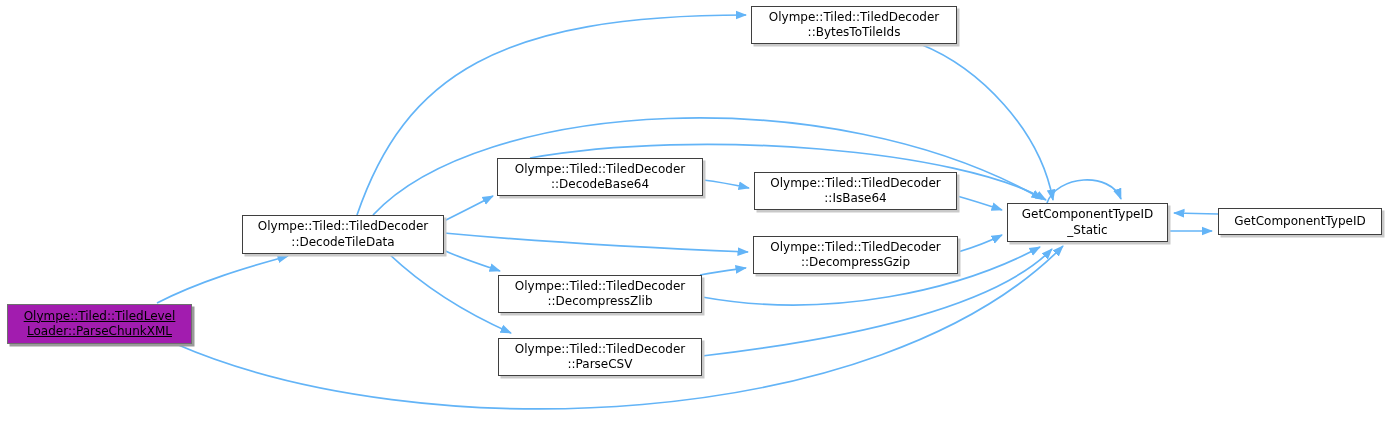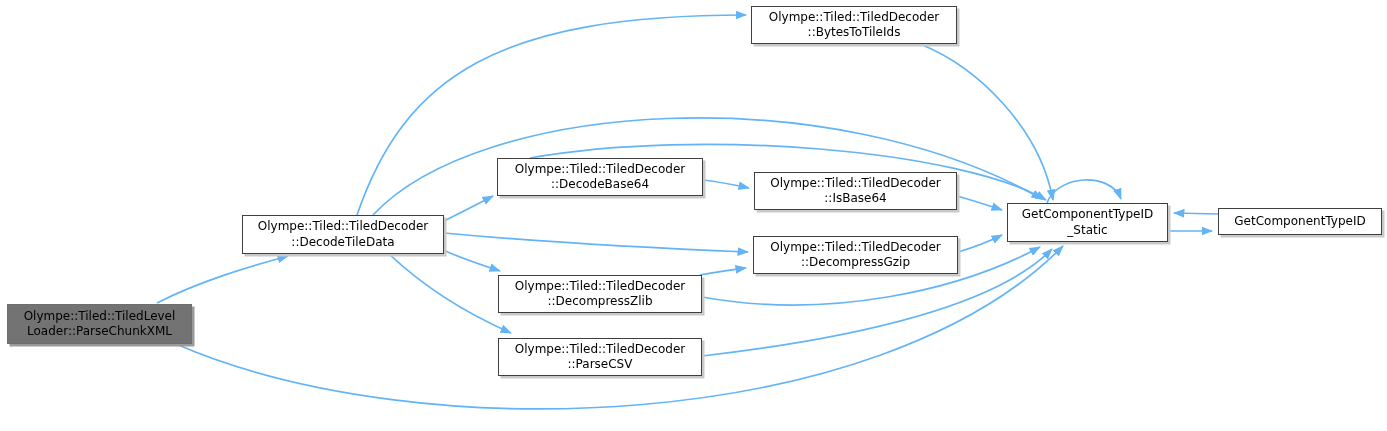--- a/index.html
+++ b/index.html
@@ -19,24 +19,25 @@
     white-space:pre-line;
     font-size:12px;
     line-height:15.5px;
     color:#000000;
     background:#ffffff;
     border:1.4px solid #3f3f3f;
     box-shadow:2.5px 2.5px 0 #c9c9c9;
     cursor:pointer;
   }
   .node.current{
-    background:#737373;
+    background:#a21caf;
     border:1.4px solid #6e6e6e;
     box-shadow:2.5px 2.5px 0 #9a9a9a;
     cursor:default;
+    text-decoration:underline;
   }
   .edge{fill:none;stroke:#63b4f7;stroke-width:1.7px;}
 </style>
 </head>
 <body>
 
 <div id="canvas">
   <svg id="edges" viewBox="0 0 1387 431" xmlns="http://www.w3.org/2000/svg">
     <defs>
       <marker id="arrowhead" markerUnits="userSpaceOnUse" markerWidth="13" markerHeight="11" refX="10.5" refY="5" orient="auto">

